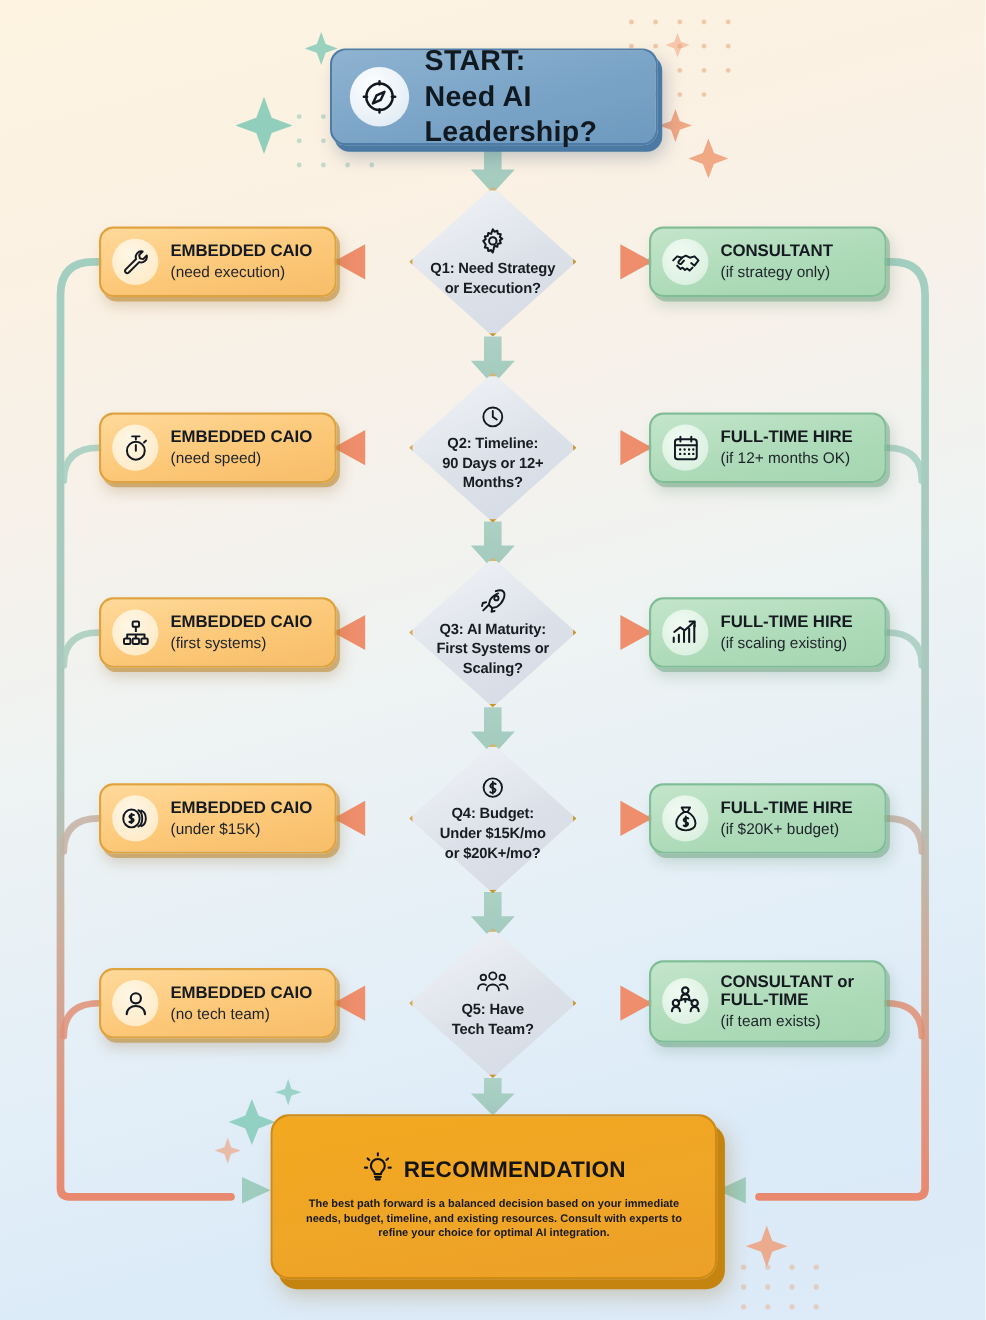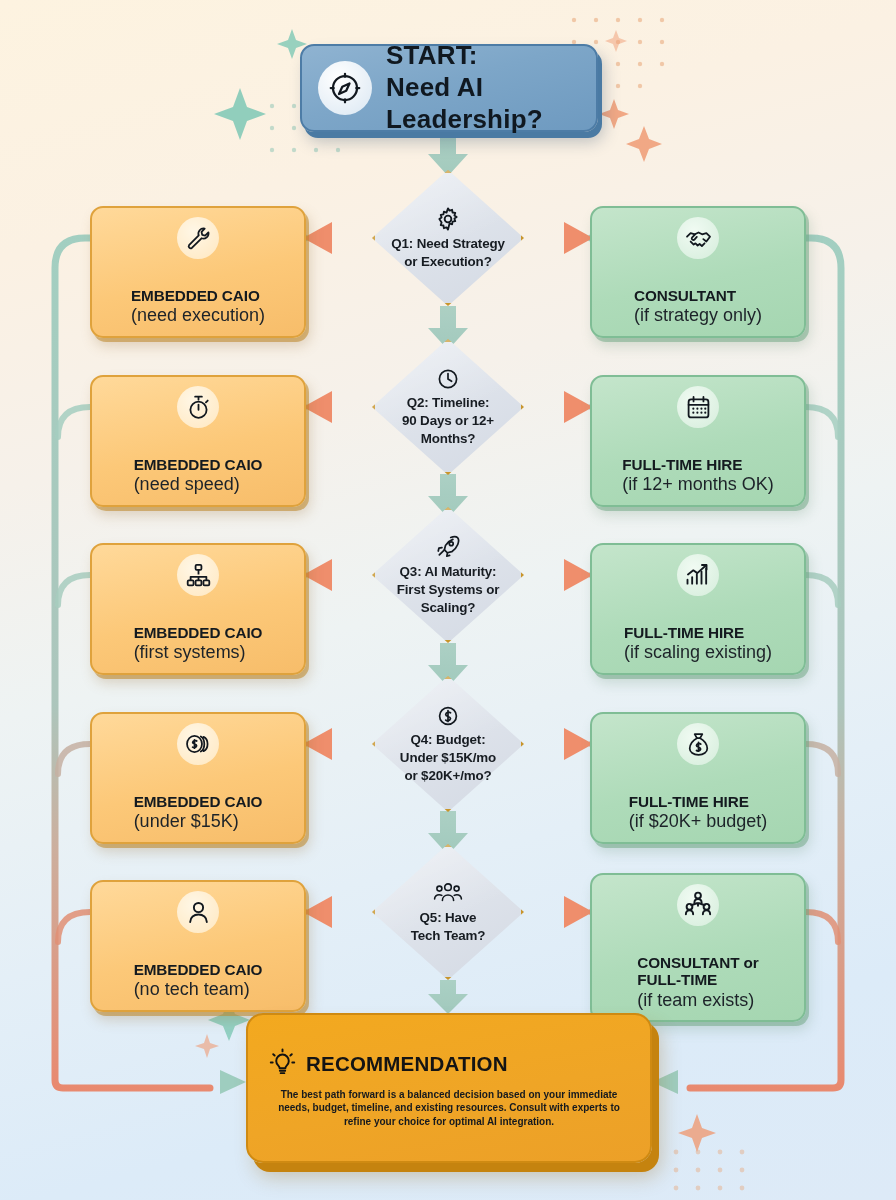--- a/index.html
+++ b/index.html
@@ -36,41 +36,41 @@
   }
   .start-ico {
     width: 54px; height: 54px; flex: 0 0 54px; border-radius: 50%;
     background: radial-gradient(circle at 38% 32%, #ffffff 0%, #e5eef6 70%, #d8e6f1 100%);
     display: flex; align-items: center; justify-content: center;
   }
   .start-txt { color:#101820; font-weight: 700; font-size: 26px; line-height: 1.22; letter-spacing: .2px;}
 
   .side-box {
     width: 216px; border-radius: 13px;
-    display: flex; align-items: center; gap: 28px; padding: 9px 10px; flex-direction: column;
+    display: flex; align-items: center; gap: 11px; padding: 9px 10px;
   }
   .side-box.orange {
     background: linear-gradient(168deg,#ffd99a 0%,#fcc878 55%,#f7bd6a 100%);
     border: 2px solid #dfa23c;
     box-shadow: 3px 4px 0 rgba(190,134,40,.55), 4px 8px 13px rgba(150,110,50,.26);
   }
   .side-box.green {
     background: linear-gradient(168deg,#c4e5cb 0%,#aedbb9 55%,#a5d6b1 100%);
     border: 2px solid #7fbd95;
     box-shadow: 3px 4px 0 rgba(110,165,130,.5), 4px 8px 13px rgba(90,140,110,.24);
   }
   .side-ico {
     width: 42px; height: 42px; flex: 0 0 42px; border-radius: 50%;
     display:flex; align-items:center; justify-content:center;
   }
   .orange .side-ico { background: radial-gradient(circle at 40% 34%, #fff7e6 0%, #ffeccb 70%, #ffe7bd 100%); }
   .green  .side-ico { background: radial-gradient(circle at 40% 34%, #f1fbf3 0%, #ddf1e2 70%, #d6eedc 100%); }
   .side-txt { min-width:0; }
   .side-title { font-size: 15.3px; font-weight: 700; color:#141a1f; line-height: 1.14; letter-spacing:-.1px;}
-  .side-sub   { font-size: 18px; font-weight: 400; color:#1d2329; line-height: 1.2; margin-top:1px;}
+  .side-sub   { font-size: 14px; font-weight: 400; color:#1d2329; line-height: 1.2; margin-top:1px;}
 
   
   .diamond { position:absolute; width: 152px; height: 136px; }
   .diamond .dbody {
     position:absolute; inset:0;
     background: linear-gradient(155deg,#e6eaf0 0%, #dde2ea 50%, #d4dae4 100%);
     border: 3px solid #c8952b;
     clip-path: polygon(50% 0, 100% 50%, 50% 100%, 0 50%);
   }
   .diamond .dshade {
@@ -85,21 +85,21 @@
   .dico { display:flex; align-items:center; justify-content:center; margin-bottom:2px;}
   .dlabel { font-size: 13.4px; font-weight: 700; color:#171c22; text-align:center; line-height:1.2; letter-spacing:-.15px;}
 
   
   .rec-box {
     left: 246px; top: 1013px; width: 406px; height: 150px;
     background: linear-gradient(170deg,#f3a91f 0%,#efa526 55%,#eca028 100%);
     border: 2px solid #cf8a12;
     border-radius: 17px;
     box-shadow: 7px 9px 0 #c5830f, 9px 14px 20px rgba(150,100,20,.3);
-    display:flex; flex-direction:column; align-items:flex-start; justify-content:center;
+    display:flex; flex-direction:column; align-items:center; justify-content:center;
     padding: 10px 20px;
   }
   .rec-head { display:flex; align-items:center; gap:9px; margin-bottom:7px; }
   .rec-title { font-size: 20.5px; font-weight: 700; color:#141414; letter-spacing:.2px;}
   .rec-body { font-size: 10px; font-weight: 700; color:#15191e; text-align:center; line-height:1.36; }
 </style>
 </head>
 <body>
 
 <div id="canvas">

